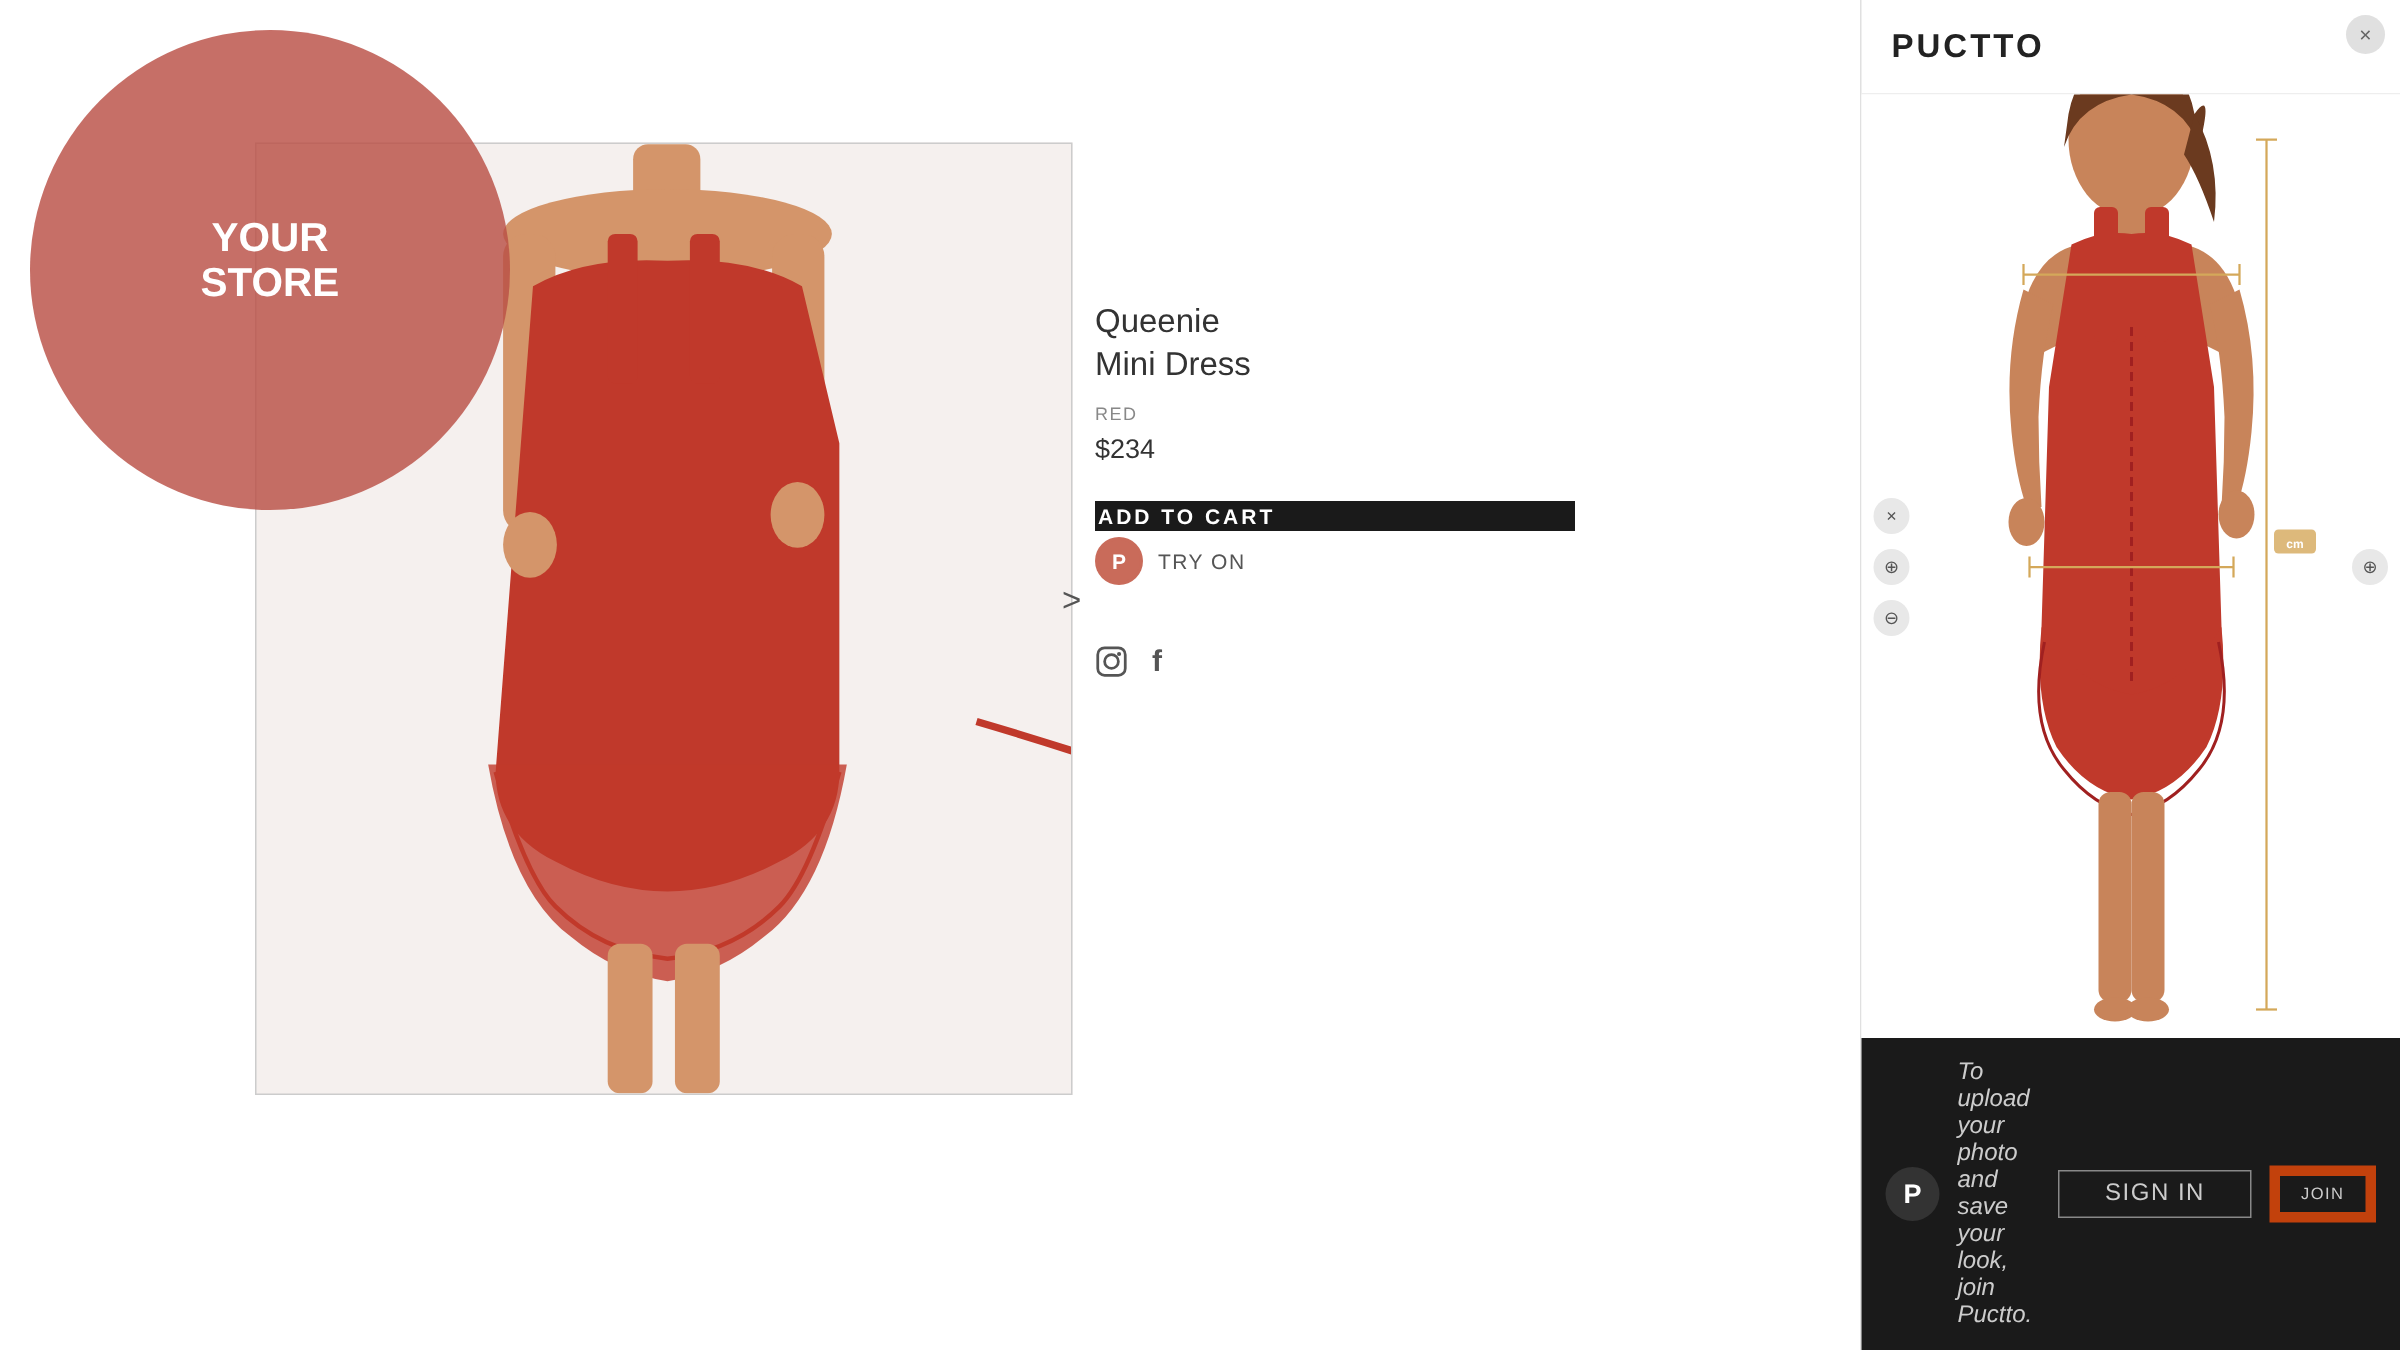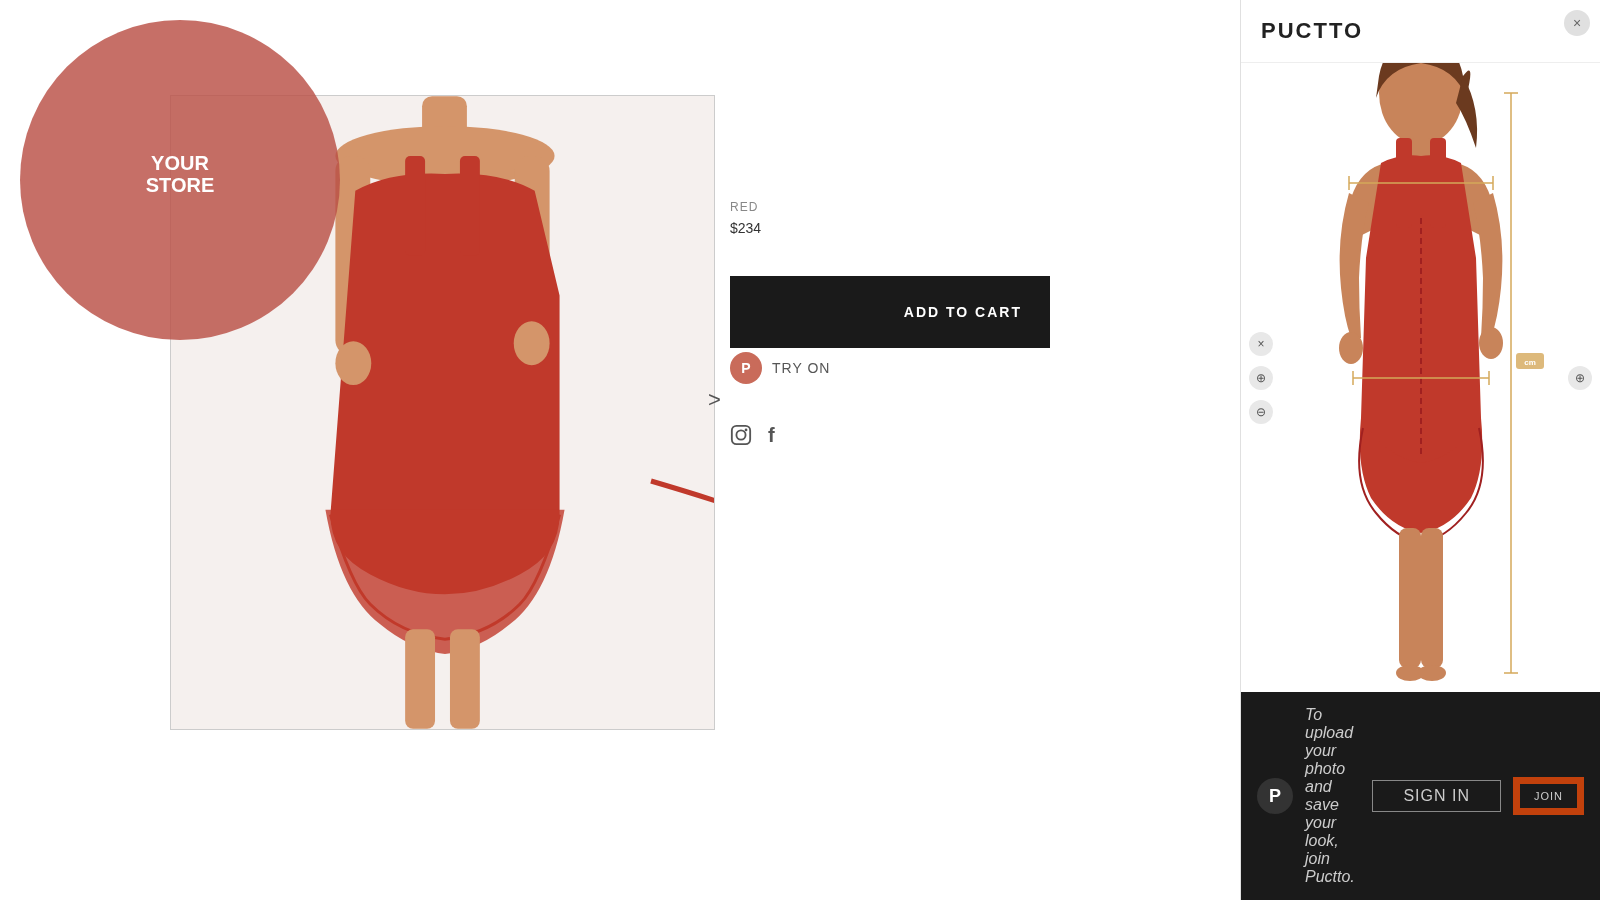--- a/index.html
+++ b/index.html
@@ -48,21 +48,21 @@
       display: flex;
       flex-direction: column;
       align-items: center;
       justify-content: center;
       z-index: 10;
       padding: 40px;
     }
 
     .callout-store-label {
       color: #fff;
-      font-size: 20px;
+      font-size: 27px;
       font-weight: 900;
       text-align: center;
       line-height: 1.1;
       margin-bottom: 12px;
       text-transform: uppercase;
     }
 
     .callout-text {
       color: #fff;
       font-size: 18px;
@@ -100,32 +100,32 @@
 
     .product-color-label {
       font-size: 12px;
       color: #888;
       letter-spacing: 1px;
       margin-bottom: 6px;
       text-transform: uppercase;
     }
 
     .product-price {
-      font-size: 14px;
+      font-size: 18px;
       color: #333;
-      margin-bottom: 40px;
+      margin-bottom: 24px;
     }
 
     .btn-add-cart {
       display: block;
       width: 100%;
-      padding: 28px;
+      padding: 2px;
       background: #1a1a1a;
       color: #fff;
-      text-align: right;
+      text-align: left;
       font-size: 14px;
       font-weight: 700;
       letter-spacing: 2px;
       border: none;
       cursor: pointer;
       margin-bottom: 4px;
       text-transform: uppercase;
     }
 
     .btn-buy-now {
@@ -371,20 +371,24 @@
       </defs>
       <path d="M 310 290 Q 480 340 545 380" stroke="#c0392b" stroke-width="5" fill="none" marker-end="url(#arrowhead)"></path>
     </svg>
   </div>
 
   <div class="image-next-arrow" style="position:absolute;left:708px;top:400px;">
     <span>&gt;</span>
   </div>
 
   <div class="product-panel">
+    <div class="product-name">
+      <span>Queenie</span><br>
+      <span>Mini Dress</span>
+    </div>
     <div class="product-color-label">RED</div>
     <div class="product-price">$234</div>
 
     <button class="btn-add-cart">ADD TO CART</button>
 
     <div class="try-on-row">
       <div class="try-on-icon">
         <svg width="32" height="32" viewBox="0 0 32 32">
           <circle cx="16" cy="16" r="14" fill="#c96b5a"></circle>
           <text x="16" y="21" text-anchor="middle" fill="white" font-size="14" font-weight="bold">P</text>

